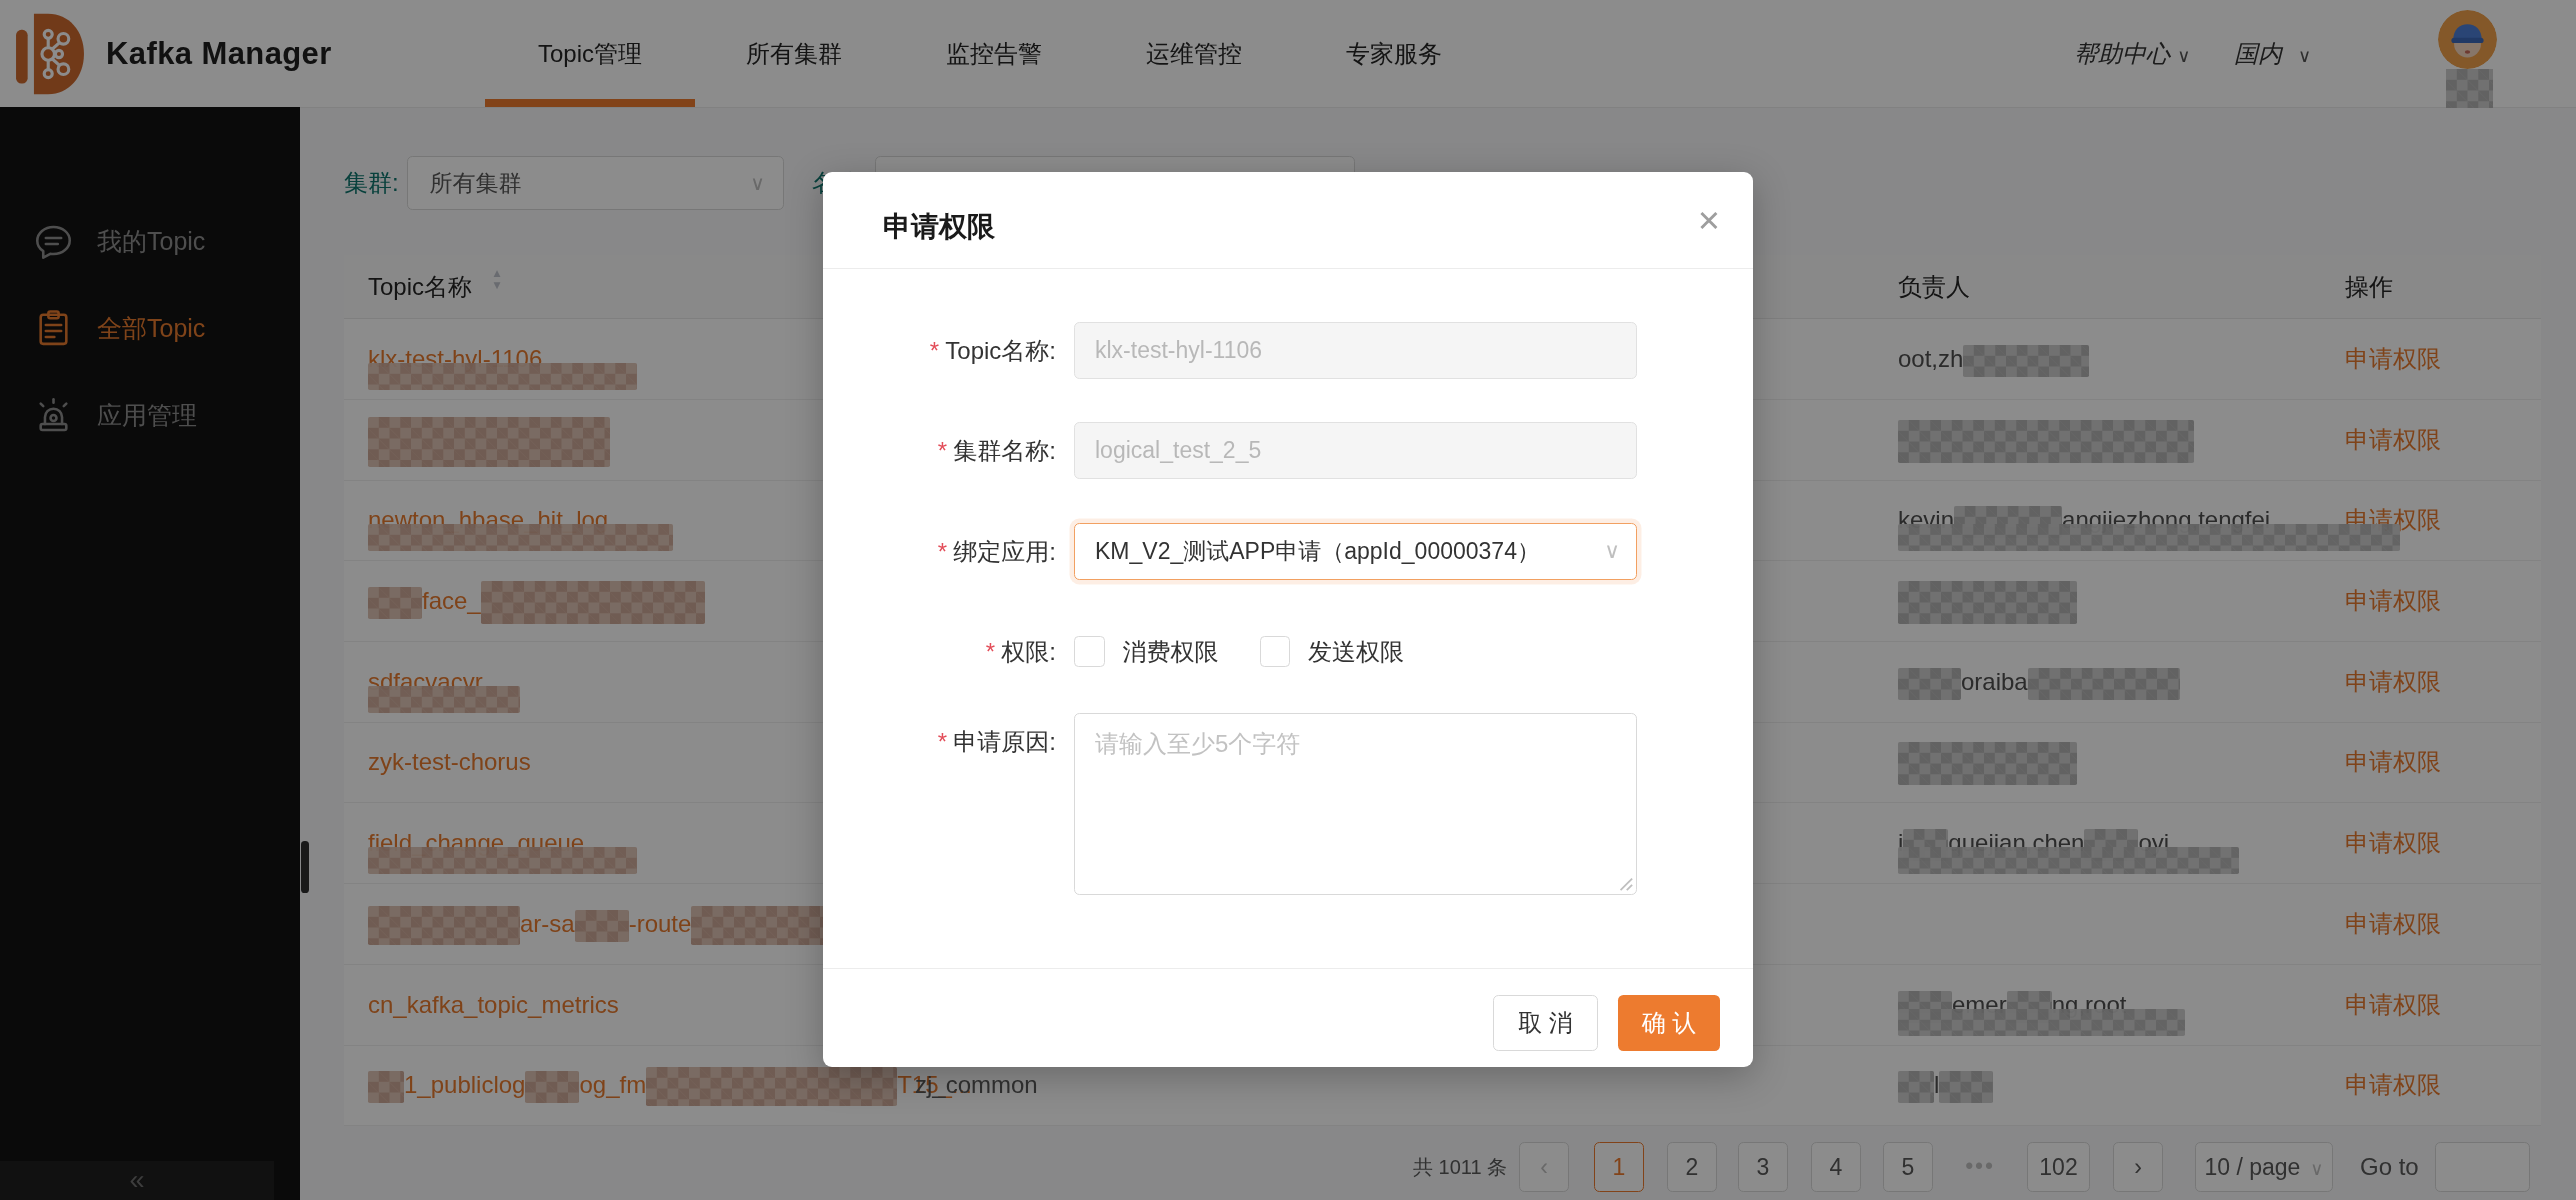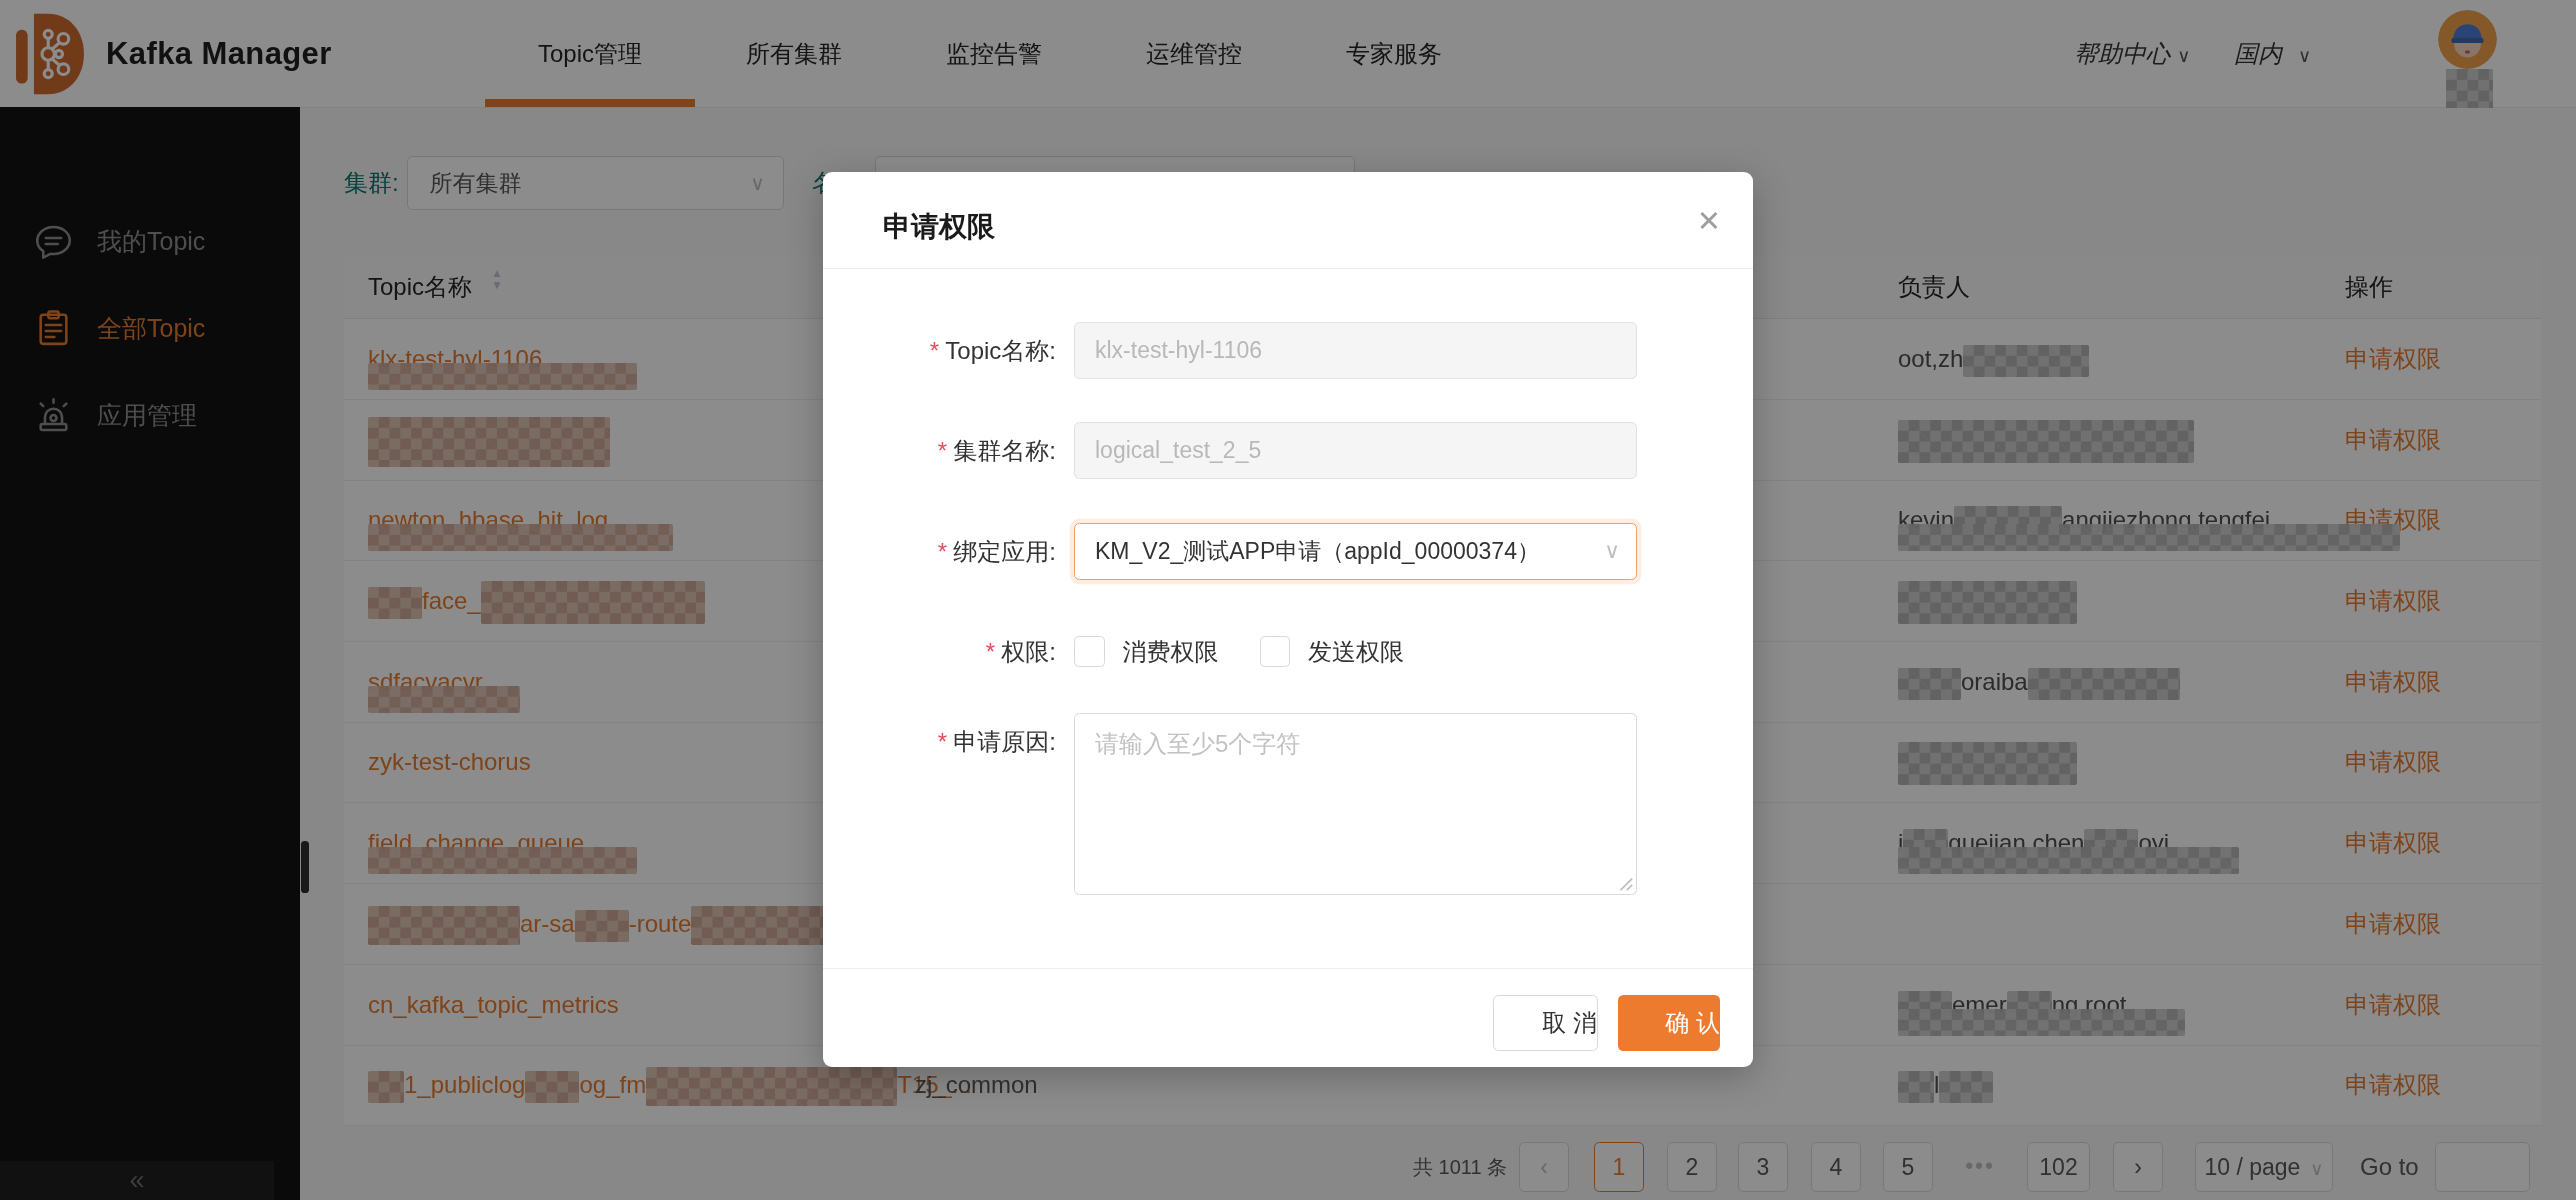--- a/index.html
+++ b/index.html
@@ -80,21 +80,21 @@
   .m-input{position:absolute;left:251px;width:563px;height:57px;box-sizing:border-box;border-radius:5.4px;font-size:23px;line-height:54px;padding-left:20px;}
   .m-disabled{background:#f5f5f5;border:0.9px solid #e1e1e1;color:#b8b8b8;}
   .m-select{background:#fff;border:1.8px solid #F2A061;box-shadow:0 0 0 4.5px rgba(237,123,47,.13);color:#333;cursor:pointer;}
   .m-select .chev{position:absolute;right:16px;top:0;color:#bfbfbf;font-size:21.5px;line-height:54px;}
   .m-checks{position:absolute;left:251px;top:460px;height:39px;display:flex;align-items:center;gap:18px;}
   .chk{width:30.5px;height:30.5px;box-sizing:border-box;border:1.8px solid #d9d9d9;border-radius:4.5px;background:#fff;cursor:pointer;}
   .chk-label{font-size:24px;color:#333;margin-right:23px;}
   .m-textarea{position:absolute;left:251px;top:541px;width:563px;height:182px;box-sizing:border-box;border:0.9px solid #d9d9d9;border-radius:5.4px;background:#fff;}
   .m-textarea .ph{position:absolute;left:20px;top:14.4px;font-size:24px;color:#c2c2c2;}
   .resize-h{position:absolute;right:2.7px;bottom:2.7px;width:16px;height:16px;}
-  .m-btn{position:absolute;top:823px;height:56px;box-sizing:border-box;border-radius:5.4px;font-size:24px;line-height:54px;text-align:right;cursor:pointer;}
+  .m-btn{position:absolute;top:823px;height:56px;box-sizing:border-box;border-radius:5.4px;font-size:24px;line-height:54px;text-align:center;cursor:pointer;}
   .btn-cancel{left:670px;width:105px;background:#fff;border:0.9px solid #d9d9d9;color:#333;}
   .btn-ok{left:795px;width:102px;background:#ED7B2F;color:#fff;line-height:56px;}
 </style>
 </head>
 <body>
 
 <div class="hdr">
   <svg class="logo" viewBox="0 0 76 94">
     <rect x="0" y="20" width="13" height="60" rx="6" fill="#CE6A2F"></rect>
     <path d="M20 2h16c23 0 40 19 40 45S59 92 36 92H20z" fill="#CE6A2F"></path>

